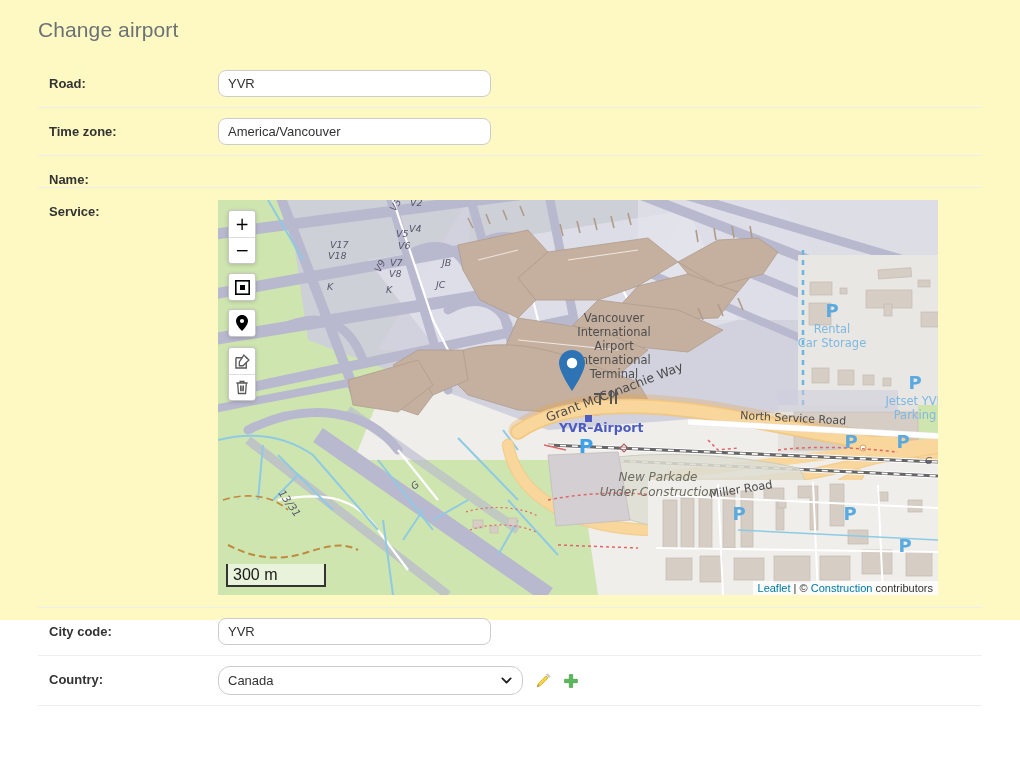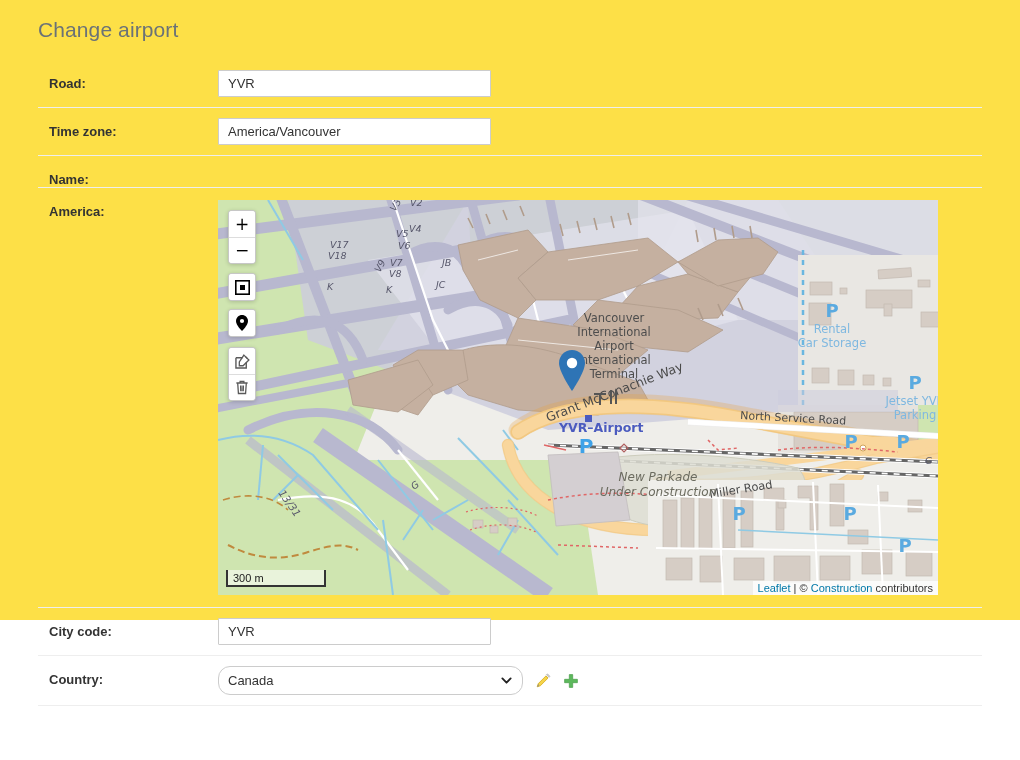--- a/index.html
+++ b/index.html
@@ -4,21 +4,21 @@
 <style>
   * { box-sizing: border-box; }
   html, body {
     margin: 0; padding: 0;
     width: 1020px; height: 760px;
     background: #ffffff;
     font-family: "Liberation Sans", sans-serif;
     overflow: hidden;
   }
 
-  #page { position: relative; width: 1020px; height: 620px; background:#fde047; }
+  #page { position: relative; width: 1020px; height: 620px; background:#fef9c3; }
 
   
   .page-title {
     position: absolute;
     left: 38px; top: 18px;
     font-size: 21px;
     font-weight: 400;
     color: #6b7277;
     letter-spacing: .1px;
   }
@@ -40,21 +40,21 @@
     color: #333333;
     padding-top: 16px;
     padding-left: 11px;
   }
   .row-field { flex: 1 1 auto; padding-top: 10px; padding-bottom: 10px; }
 
   .text-input {
     width: 273px;
     height: 27px;
     border: 1px solid #cccccc;
-    border-radius: 1px;
+    border-radius: 8px;
     background: #ffffff;
     font-family: "Liberation Sans", sans-serif;
     font-size: 13px;
     color: #333333;
     padding: 0 9px;
     outline: none;
   }
 
   .select-wrap { display: flex; align-items: center; }
   .select-input {
@@ -119,21 +119,21 @@
   #ctrl-rect { top: 73px; }
   #ctrl-marker { top: 109px; }
   #ctrl-edit { top: 147px; }
 
   
   .lf-scale {
     position:absolute; left: 8px; bottom: 8px;
     border: 2px solid #333; border-top: none;
     background: rgba(255,255,255,0.55);
     color: #1a1a1a;
-    font-size: 11px;
+    font-size: 16px;
     line-height: 1.1;
     padding: 2px 5px 1px 5px;
     width: 100px;
     z-index: 30;
     font-family: "Liberation Sans", sans-serif;
   }
   .lf-attr {
     position: absolute; right: 0; bottom: 0;
     background: rgba(255,255,255,0.75);
     font-size: 11px;
@@ -174,21 +174,21 @@
     </div>
 
     <div class="row">
       <div class="row-inner">
         <div class="row-label">Name:</div>
       </div>
     </div>
 
     <div class="row map-row">
       <div class="row-inner">
-        <div class="row-label">America:</div>
+        <div class="row-label">Service:</div>
         <div class="row-field">
           <div class="map">
 
             <svg width="720" height="395" viewBox="0 0 720 395">
               <defs>
                 <clipPath id="mapclip">
                     <rect x="0" y="0" width="720" height="395"></rect>
                   </clipPath>
               </defs>
               <g clip-path="url(#mapclip)">

